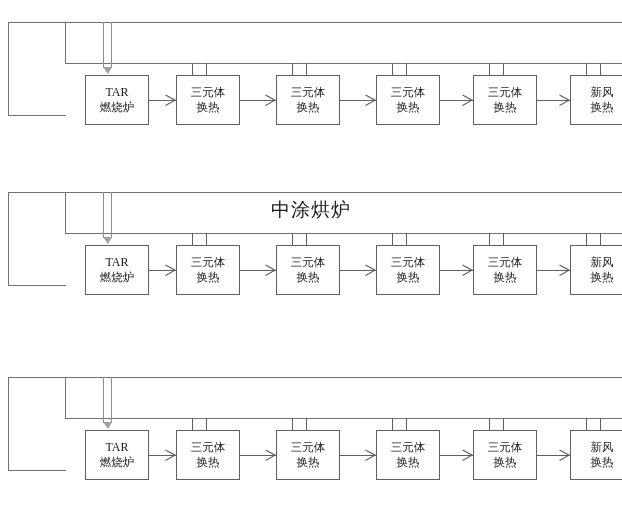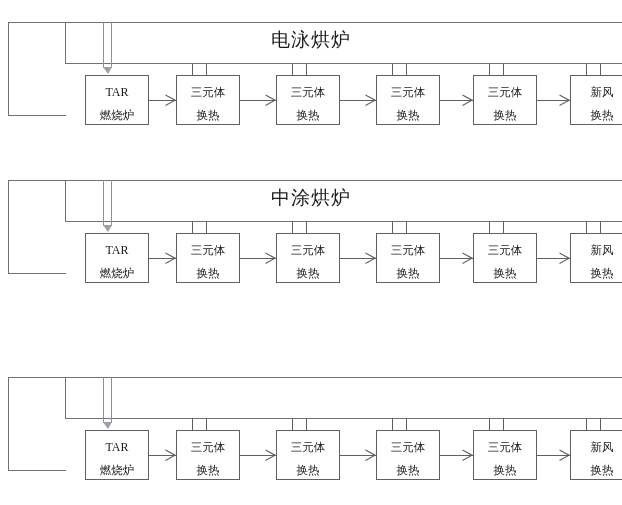--- a/index.html
+++ b/index.html
@@ -52,21 +52,21 @@
     border:1.2px solid #5d6165;
     background:#ffffff;
     box-sizing:border-box;
     display:flex;flex-direction:column;
     align-items:center;justify-content:center;
     font-family:"DejaVu Sans","Liberation Sans",sans-serif;
     font-size:11.5px;color:#1b1b1b;
     line-height:15px;
     overflow:hidden;
   }
-  .pbox .l1,.pbox .l2{display:block;white-space:nowrap;margin-top:8px;}
+  .pbox .l1,.pbox .l2{display:block;white-space:nowrap;}
   .pbox.tar .l1{font-family:"Liberation Serif",serif;font-size:12px;}
 
   
   .stub{
     position:absolute;top:47px;width:0;height:12px;
     border-left:1.2px solid #5d6165;
   }
 
   
   .duct{position:absolute;top:6px;left:103px;width:9px;height:53px;}
@@ -93,21 +93,20 @@
 </style>
 </head>
 <body>
 
 <div id="diagram-root">
     <div class="panel" style="top: 16px;">
       <div class="top-rule"></div>
       <div class="left-box"></div>
       <div class="left-riser"></div>
       <div class="rail"></div>
-      <div class="panel-title">电泳烘炉</div>
       <div class="boxes">
         <div class="pbox tar" style="left: 85px; width: 64px;">
           <span class="l1">TAR</span>
           <span class="l2">燃烧炉</span>
         </div>
         <div class="conn" style="left: 149px; width: 27px;"></div>
         <div class="arrow" style="left: 165px;">
           <svg width="11" height="13" viewBox="0 0 11 13">
             <path d="M0.5 1 L10 6.2 L0.5 11.5" fill="none" stroke="#5d6165" stroke-width="1.1"></path>
           </svg>
@@ -166,21 +165,21 @@
           <span class="l1">新风</span>
           <span class="l2">换热</span>
         </div>
         <div class="duct">
           <i class="a"></i>
           <i class="b"></i>
           <span class="head"></span>
         </div>
       </div>
     </div>
-    <div class="panel" style="top: 174px;">
+    <div class="panel" style="top: 186px;">
       <div class="top-rule"></div>
       <div class="left-box"></div>
       <div class="left-riser"></div>
       <div class="rail"></div>
       <div class="panel-title">中涂烘炉</div>
       <div class="boxes">
         <div class="pbox tar" style="left: 85px; width: 64px;">
           <span class="l1">TAR</span>
           <span class="l2">燃烧炉</span>
         </div>

